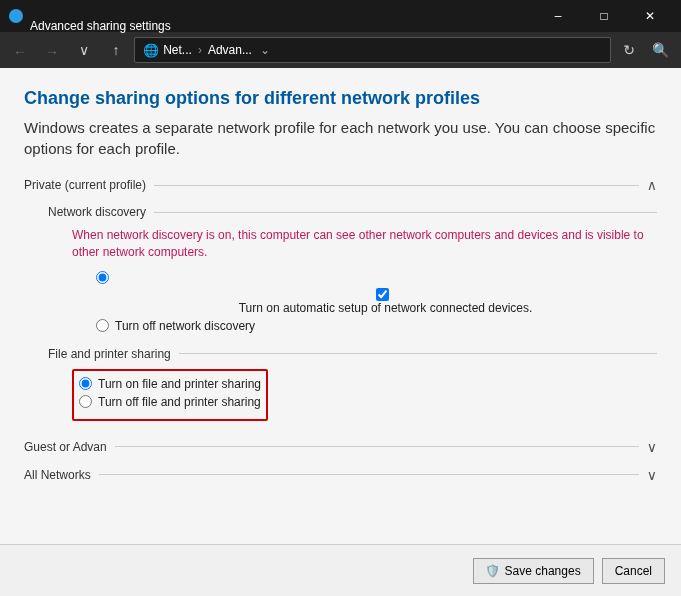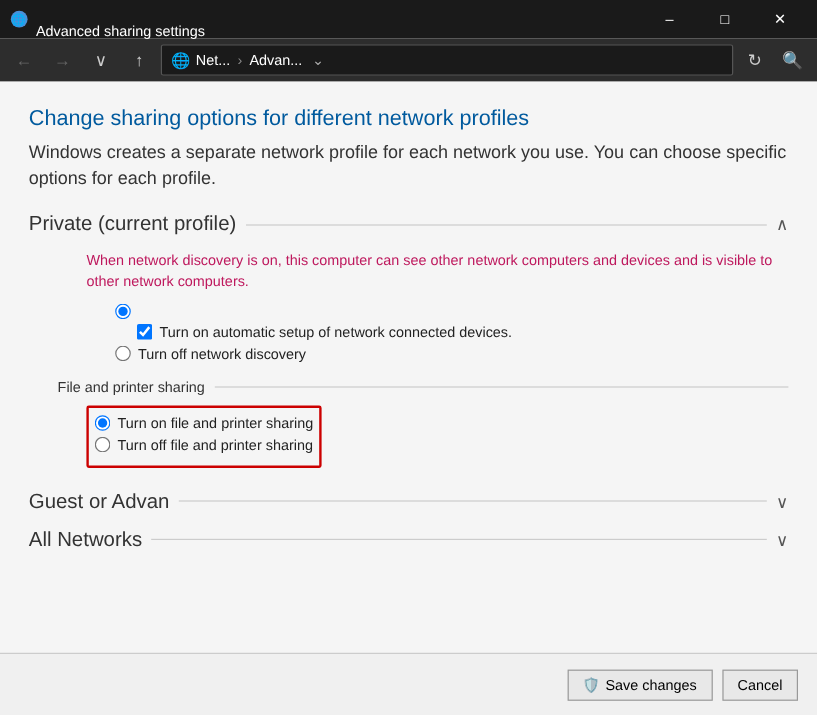--- a/index.html
+++ b/index.html
@@ -117,39 +117,39 @@
     .main-content {
       background: #f5f5f5;
       height: calc(596px - 32px - 36px - 52px);
       overflow-y: auto;
       padding: 20px 24px 10px 24px;
     }
 
     .page-title {
       color: #005a9e;
       font-size: 18px;
-      font-weight: 400;
+      font-weight: 700;
       margin-bottom: 8px;
     }
     .page-subtitle {
       color: #333;
       font-size: 15px;
       line-height: 1.4;
       margin-bottom: 18px;
     }
 
     
     .section-header {
       display: flex;
       align-items: center;
       margin-bottom: 12px;
     }
     .section-label {
       color: #333;
-      font-size: 17px;
+      font-size: 12px;
       white-space: nowrap;
       margin-right: 8px;
     }
     .section-line {
       flex: 1;
       height: 1px;
       background: #ccc;
     }
     .section-chevron {
       margin-left: 8px;
@@ -203,20 +203,21 @@
       cursor: pointer;
     }
     .checkbox-option {
       display: flex;
       align-items: center;
       margin-bottom: 4px;
       margin-left: 18px;
       font-size: 12px;
       color: #222;
       cursor: pointer;
+      flex-direction: column;
     }
     .checkbox-option input[type="checkbox"] {
       margin-right: 6px;
       cursor: pointer;
     }
 
     
     .red-bordered {
       border: 2px solid #cc0000;
       border-radius: 2px;
@@ -293,20 +294,24 @@
   <div class="page-title">Change sharing options for different network profiles</div>
   <div class="page-subtitle">Windows creates a separate network profile for each network you use. You can choose specific options for each profile.</div>
 
   <div class="section-header">
     <span class="section-label">Private (current profile)</span>
     <div class="section-line"></div>
     <span class="section-chevron">∧</span>
   </div>
 
   <div class="subsection">
+    <div class="subsection-header">
+      <span class="subsection-label">Network discovery</span>
+      <div class="subsection-line"></div>
+    </div>
     <div class="description-text">When network discovery is on, this computer can see other network computers and devices and is visible to other network computers.</div>
     <div class="option-group">
       <label class="radio-option">
         <input type="radio" name="networkDiscovery" checked="" style="">
       </label>
       <label class="checkbox-option">
         <input type="checkbox" checked="" style="">
         <span>Turn on automatic setup of network connected devices.</span>
       </label>
       <label class="radio-option">

